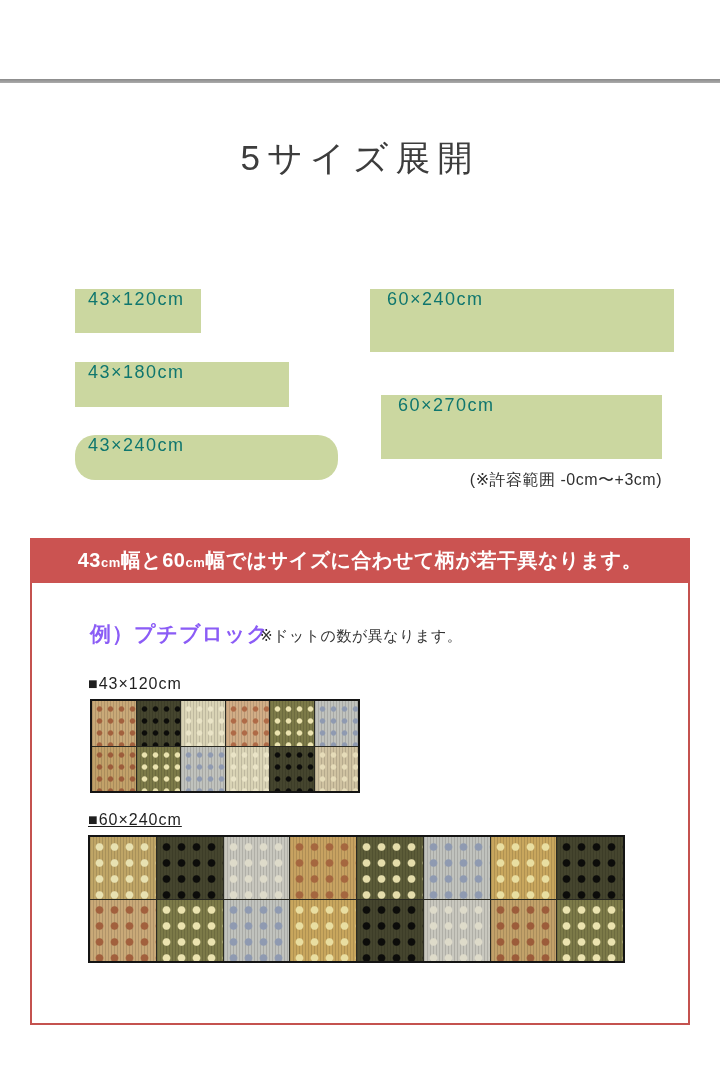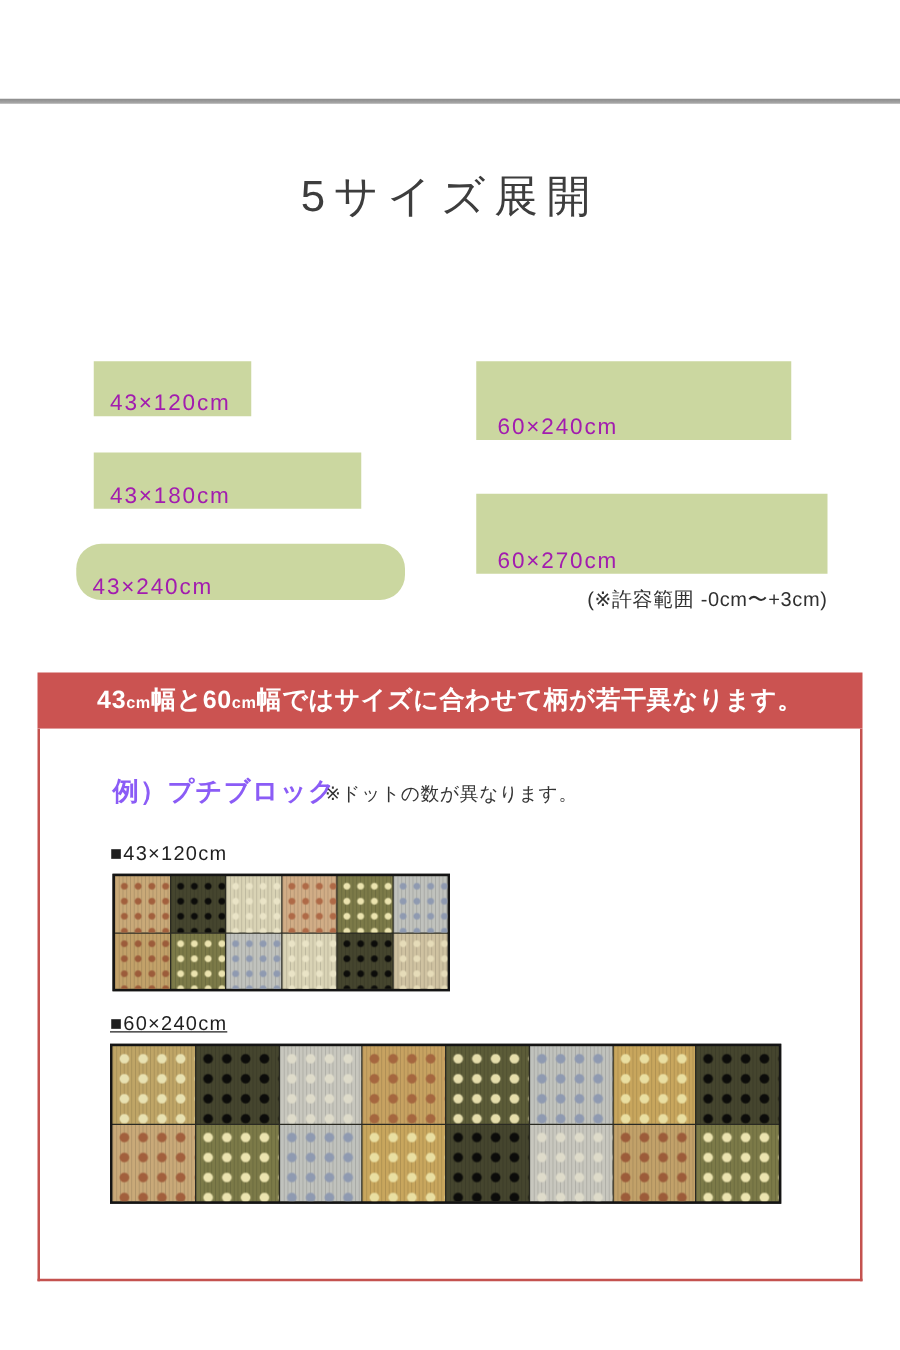--- a/index.html
+++ b/index.html
@@ -11,27 +11,27 @@
              background:linear-gradient(#8b8b8b,#ababab); }
 
   
   .title { position:absolute; left:0; top:137px; width:720px; margin:0;
            text-align:center; font-size:35px; line-height:42px; font-weight:500;
            color:#3d3d3d; letter-spacing:7px; }
   .subtitle { position:absolute; left:0; top:195px; width:720px;
               text-align:center; font-size:15px; color:#4a4a4a; letter-spacing:4px; }
 
   
-  .size-rect { position:absolute; background:#cbd7a0; display:flex; align-items:flex-end;
-               box-sizing:border-box; padding-left:13px; font-size:18px; color:#a21caf;
+  .size-rect { position:absolute; background:#cbd7a0; display:flex; align-items:flex-start;
+               box-sizing:border-box; padding-left:13px; font-size:18px; color:#0f766e;
                letter-spacing:1.5px; }
   .r1 { left:75px;  top:289px; width:126px; height:44px; }
   .r2 { left:75px;  top:362px; width:214px; height:45px; }
-  .r3 { left:61px;  top:435px; width:263px; height:45px;border-radius:20px; }
-  .r4 { left:381px; top:289px; width:252px; height:63px; padding-left:17px; }
+  .r3 { left:75px;  top:435px; width:263px; height:45px;border-radius:20px; }
+  .r4 { left:370px; top:289px; width:304px; height:63px; padding-left:17px; }
   .r5 { left:381px; top:383px; width:281px; height:64px; padding-left:17px;margin-top:12px; }
 
   .tolerance { position:absolute; top:470px; right:58px; font-size:16px;
                color:#303030; letter-spacing:0.5px; }
 
   
   .panel { position:absolute; left:30px; top:538px; width:660px; }
   .banner { height:45px; background:#cb5351; color:#ffffff; text-align:center;
             line-height:45px; font-weight:bold; font-size:20px; letter-spacing:0.5px; }
   .banner .cm-small { font-size:13px; font-weight:bold; }

